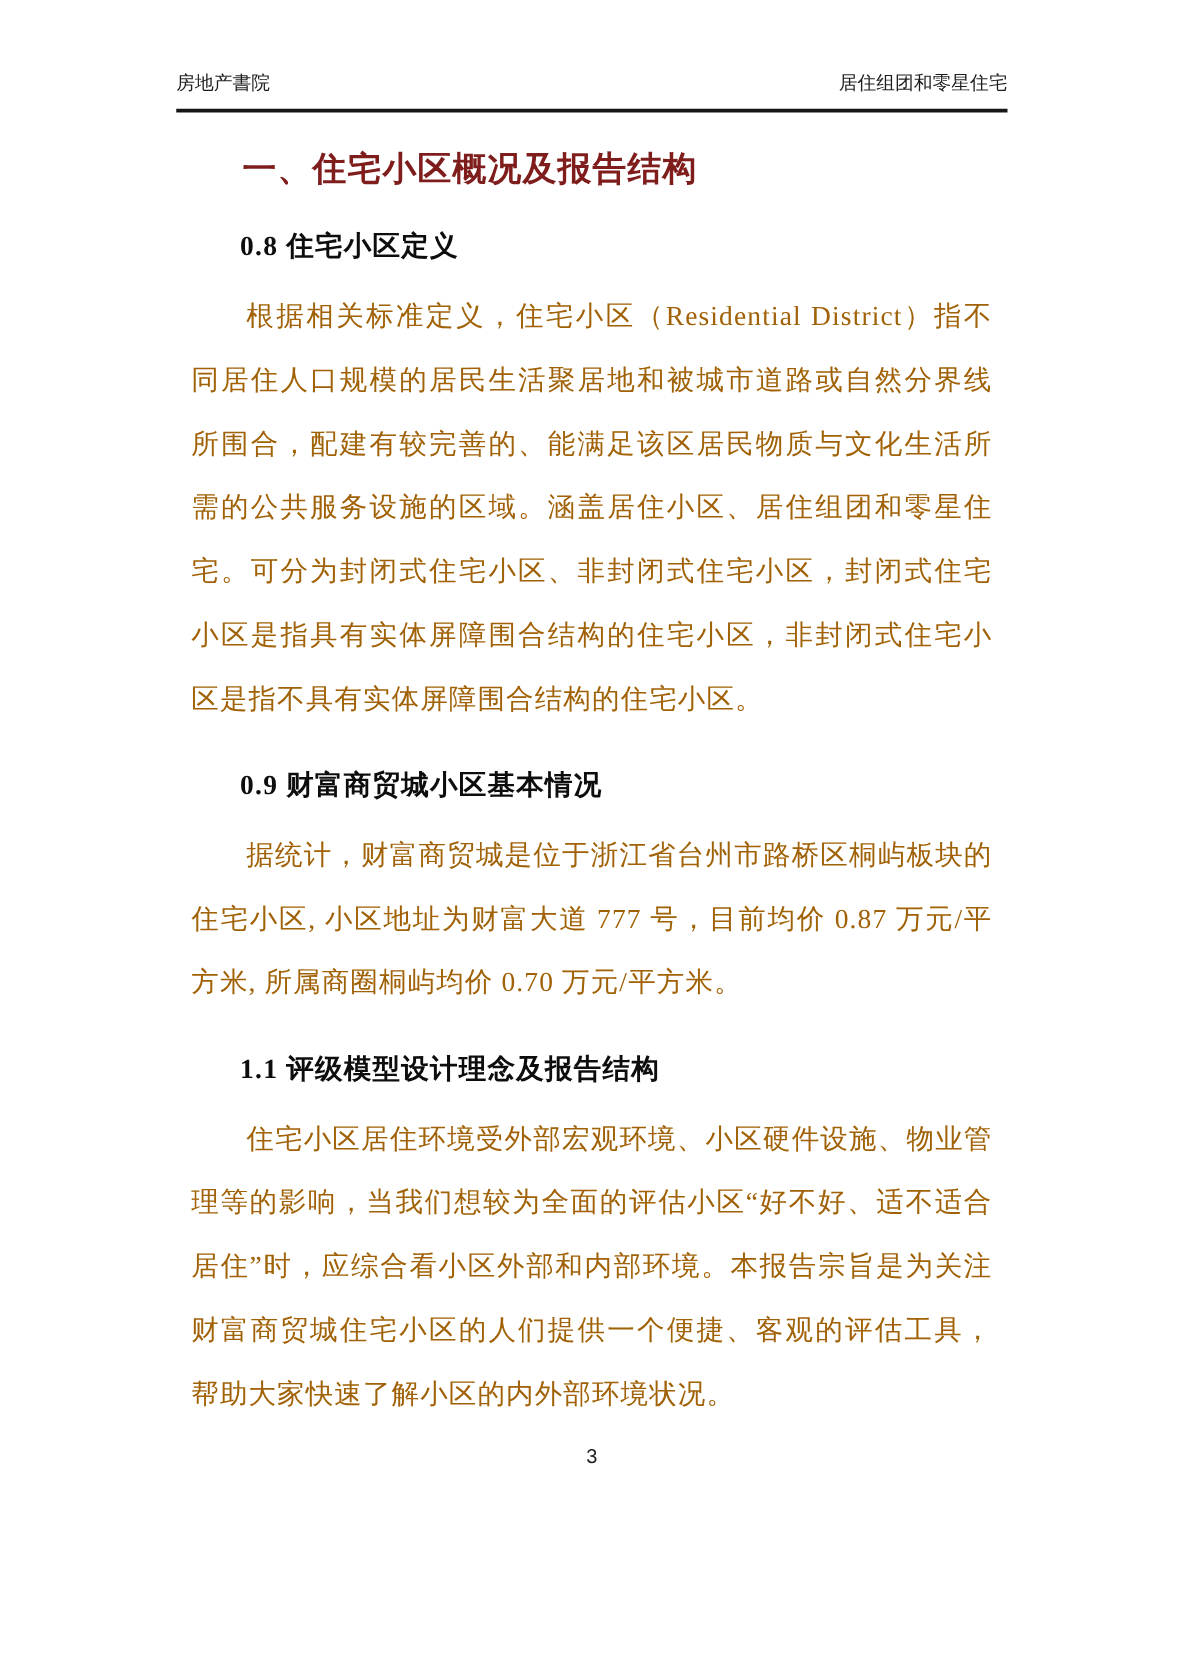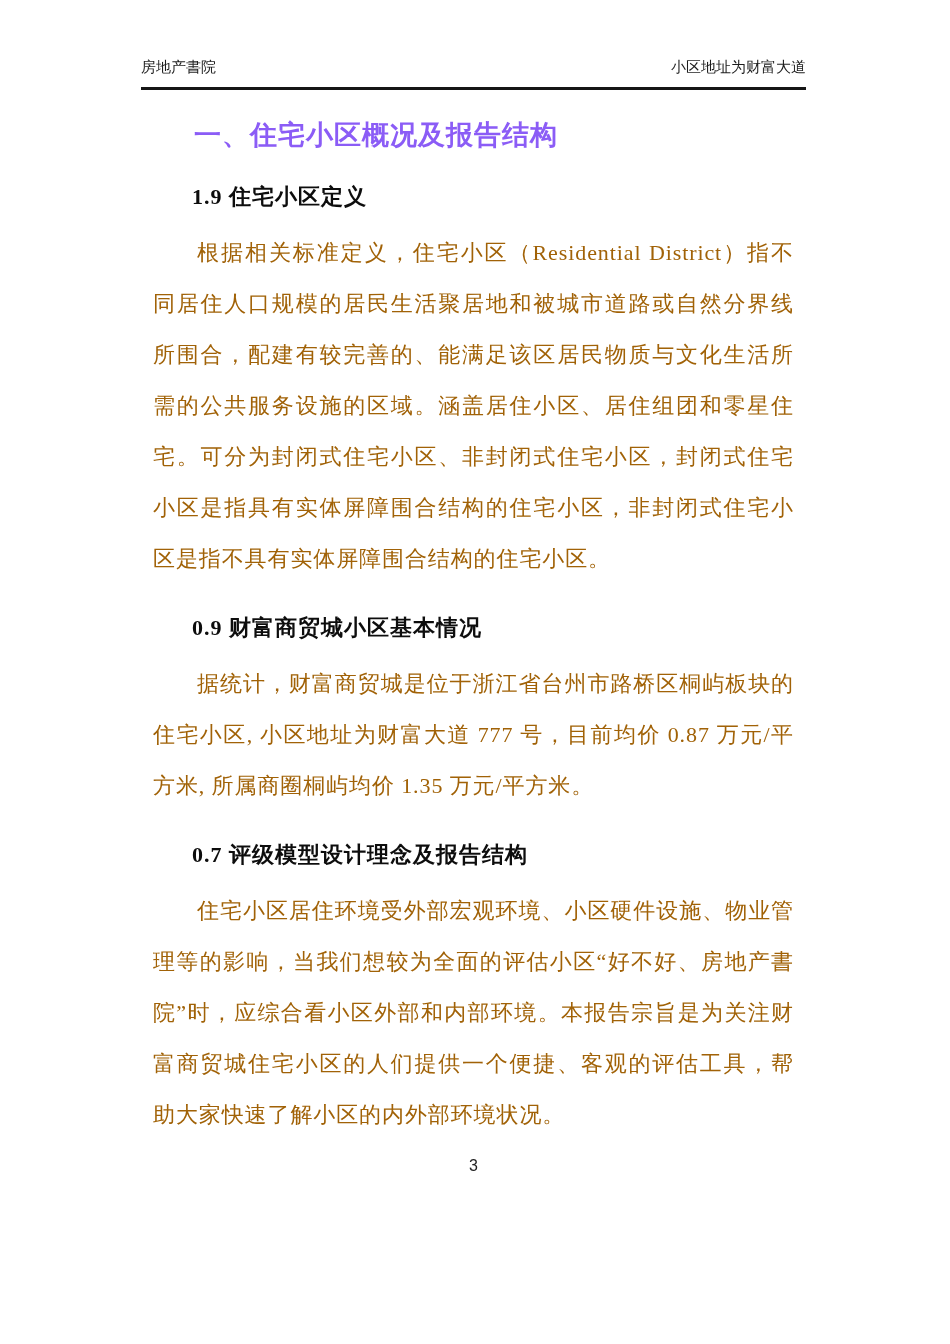--- a/index.html
+++ b/index.html
@@ -34,21 +34,21 @@
     padding-bottom: 10px;
     border-bottom: 3px solid #161616;
   }
   
   h1.doc-title {
     margin: 27px 0 0 53px;
     font-size: 27px;
     line-height: 36px;
     font-weight: 700;
     letter-spacing: 1px;
-    color: #8b5cf6;
+    color: #7f1d1d;
   }
   
   h2.sec-heading {
     margin: 29px 0 15px 51px;
     font-size: 22px;
     line-height: 30px;
     font-weight: 700;
     letter-spacing: 1px;
     color: #0d0d0d;
   }
@@ -72,37 +72,37 @@
     color: #222222;
   }
 </style>
 </head>
 <body>
 
 <div class="page">
 
   <div class="doc-header">
     <span>房地产書院</span>
-    <span>小区地址为财富大道</span>
+    <span>居住组团和零星住宅</span>
   </div>
 
   <h1 class="doc-title">一、住宅小区概况及报告结构</h1>
 
   <div class="section">
-    <h2 class="sec-heading">1.9 住宅小区定义</h2>
+    <h2 class="sec-heading">0.8 住宅小区定义</h2>
     <p class="body-par">根据相关标准定义，住宅小区（Residential District）指不同居住人口规模的居民生活聚居地和被城市道路或自然分界线所围合，配建有较完善的、能满足该区居民物质与文化生活所需的公共服务设施的区域。涵盖居住小区、居住组团和零星住宅。可分为封闭式住宅小区、非封闭式住宅小区，封闭式住宅小区是指具有实体屏障围合结构的住宅小区，非封闭式住宅小区是指不具有实体屏障围合结构的住宅小区。</p>
   </div>
 
   <div class="section">
     <h2 class="sec-heading">0.9 财富商贸城小区基本情况</h2>
-    <p class="body-par">据统计，财富商贸城是位于浙江省台州市路桥区桐屿板块的住宅小区, 小区地址为财富大道 777 号，目前均价 0.87 万元/平方米, 所属商圈桐屿均价 1.35 万元/平方米。</p>
+    <p class="body-par">据统计，财富商贸城是位于浙江省台州市路桥区桐屿板块的住宅小区, 小区地址为财富大道 777 号，目前均价 0.87 万元/平方米, 所属商圈桐屿均价 0.70 万元/平方米。</p>
   </div>
 
   <div class="section">
-    <h2 class="sec-heading">0.7 评级模型设计理念及报告结构</h2>
-    <p class="body-par">住宅小区居住环境受外部宏观环境、小区硬件设施、物业管理等的影响，当我们想较为全面的评估小区“好不好、房地产書院”时，应综合看小区外部和内部环境。本报告宗旨是为关注财富商贸城住宅小区的人们提供一个便捷、客观的评估工具，帮助大家快速了解小区的内外部环境状况。</p>
+    <h2 class="sec-heading">1.1 评级模型设计理念及报告结构</h2>
+    <p class="body-par">住宅小区居住环境受外部宏观环境、小区硬件设施、物业管理等的影响，当我们想较为全面的评估小区“好不好、适不适合居住”时，应综合看小区外部和内部环境。本报告宗旨是为关注财富商贸城住宅小区的人们提供一个便捷、客观的评估工具，帮助大家快速了解小区的内外部环境状况。</p>
   </div>
 
   <div class="doc-footer">
     <span>3</span>
   </div>
 
 </div>
 
 </body></html>

